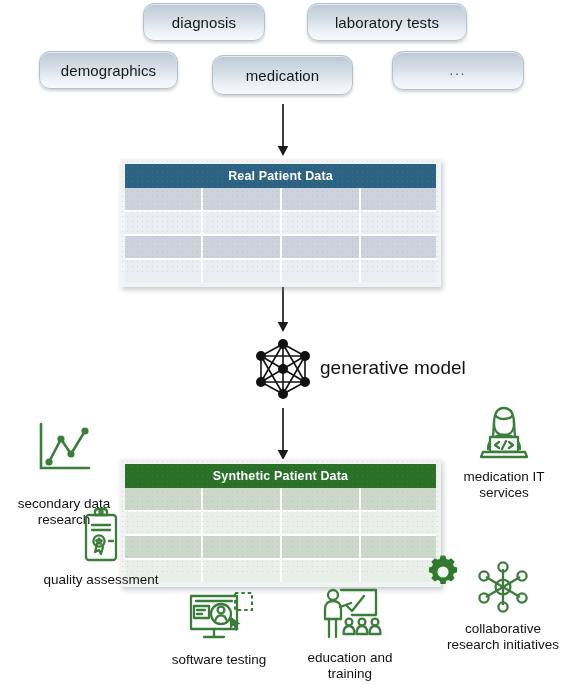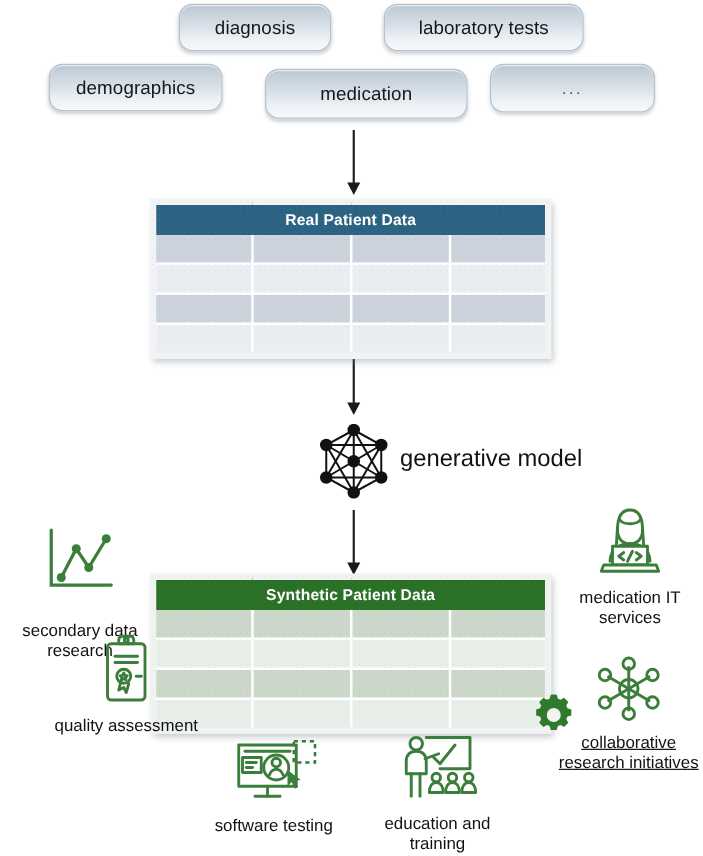--- a/index.html
+++ b/index.html
@@ -85,21 +85,21 @@
   <div id="pills-layer">
       <div class="pill" style="left: 143px; top: 3px; width: 122px; height: 38px;">
         <span>diagnosis</span>
       </div>
       <div class="pill" style="left: 307px; top: 3px; width: 160px; height: 38px;">
         <span>laboratory tests</span>
       </div>
       <div class="pill" style="left: 39px; top: 51px; width: 139px; height: 38px;">
         <span>demographics</span>
       </div>
-      <div class="pill" style="left: 212px; top: 55px; width: 162px; height: 40px;">
+      <div class="pill" style="left: 212px; top: 55px; width: 141px; height: 40px;">
         <span>medication</span>
       </div>
       <div class="pill dots" style="left: 392px; top: 51px; width: 132px; height: 39px;">
         <span>...</span>
       </div>
     </div>
 
   <div id="arrows-layer">
       <div class="arrow" style="left: 275px; top: 104px;"><svg width="16" height="52" viewBox="0 0 16 52" aria-hidden="true">
           <line x1="8" y1="0" x2="8" y2="43" stroke="#1a1a1a" stroke-width="1.7"></line>
@@ -293,21 +293,21 @@
           <circle cx="26" cy="34" r="5.6"></circle>
           <path d="M26 31.5 L26.9 33.3 L28.8 33.5 L27.4 34.9 L27.8 36.8 L26 35.9 L24.2 36.8 L24.6 34.9 L23.2 33.5 L25.1 33.3 Z"></path>
 
           <path d="M36 34 L40 34"></path>
         </g>
       </svg>
     </span>
     <span class="cap">quality assessment</span>
   </div>
 
-  <div class="usecase" id="uc-collaborative-research-initiatives" style="left: 444px; top: 524px; width: 118px; text-decoration: underline;">
+  <div class="usecase" id="uc-collaborative-research-initiatives" style="left: 444px; top: 560px; width: 118px;">
     <span class="glyph">
       <svg width="62" height="54" viewBox="0 0 62 54" aria-hidden="true">
         <g stroke="#3b7d3a" stroke-width="2.3" fill="none">
           <line x1="31" y1="27" x2="31" y2="9"></line>
           <line x1="31" y1="27" x2="48" y2="17"></line>
           <line x1="31" y1="27" x2="48" y2="37"></line>
           <line x1="31" y1="27" x2="31" y2="45"></line>
           <line x1="31" y1="27" x2="14" y2="37"></line>
           <line x1="31" y1="27" x2="14" y2="17"></line>
           <circle cx="31" cy="27" r="7.4"></circle>

